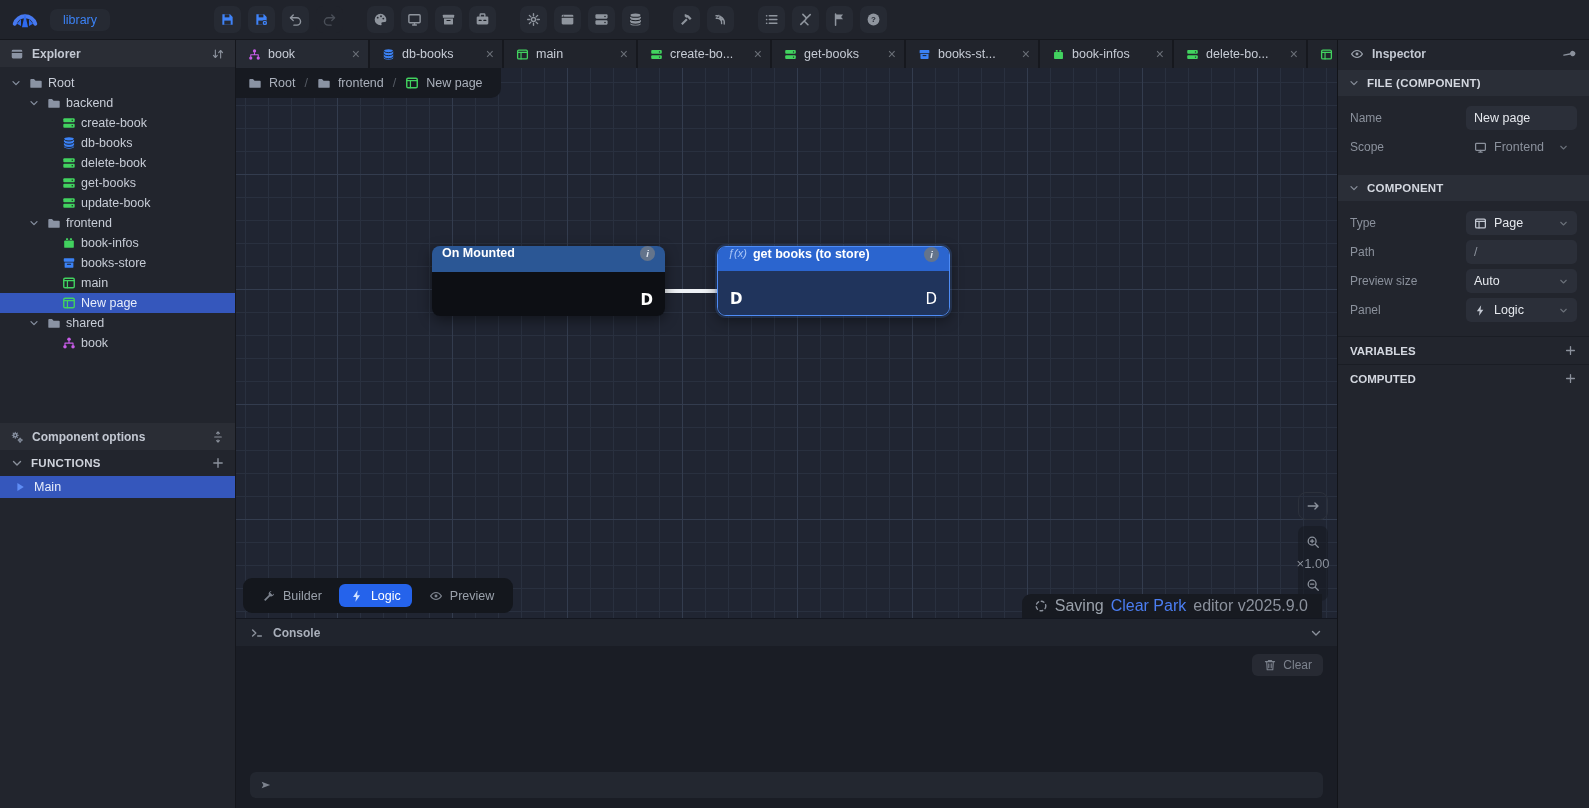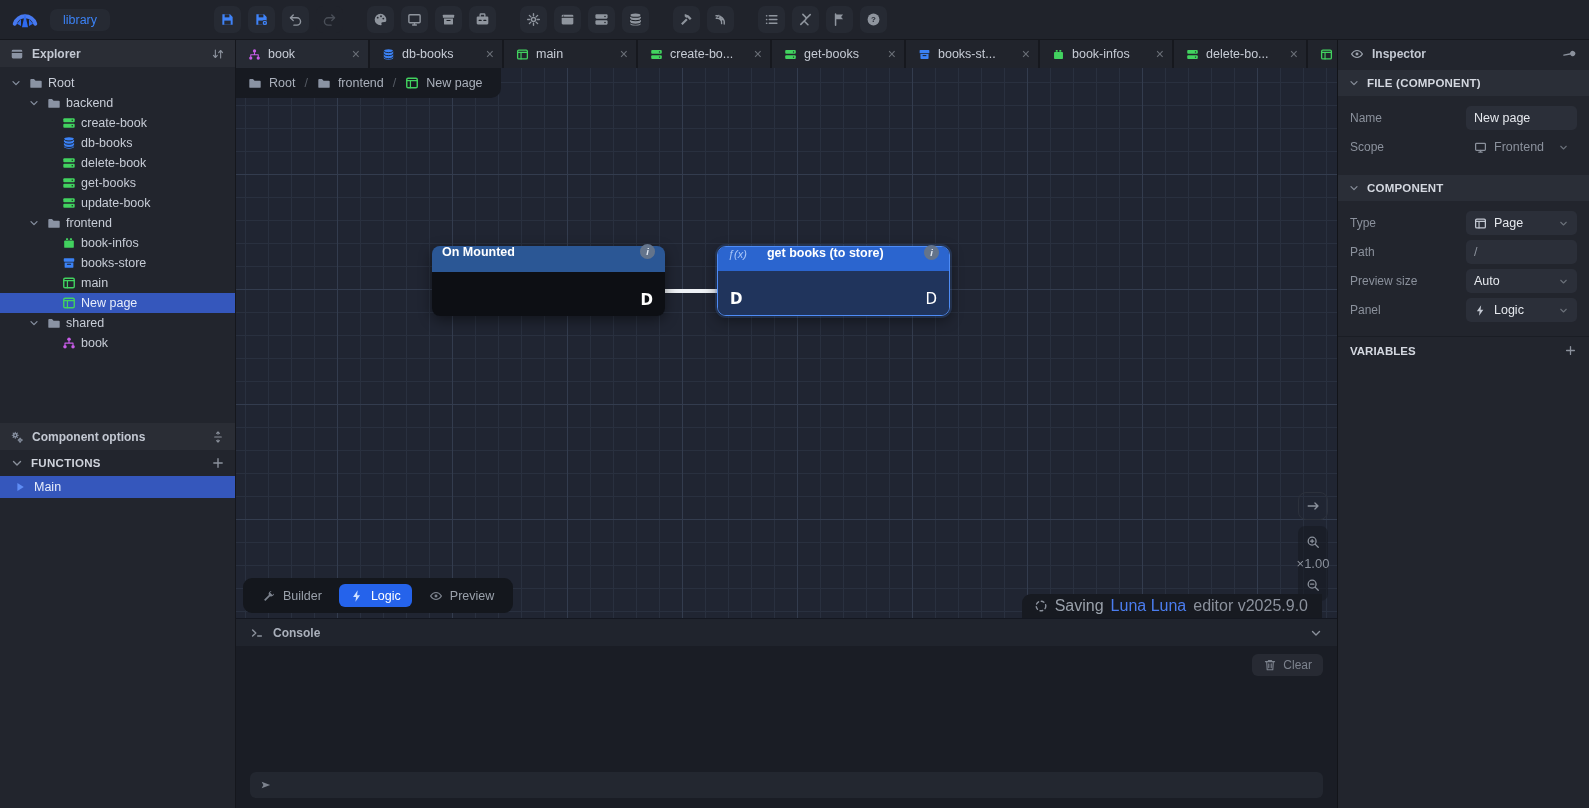--- a/index.html
+++ b/index.html
@@ -53,21 +53,21 @@
       linear-gradient(#29303f 1px, transparent 1px),
       linear-gradient(90deg,#29303f 1px, transparent 1px);
     background-size:115px 115px,115px 115px,23px 23px,23px 23px;
     background-position:-14px -9px; overflow:hidden; }
 
   .breadcrumb { position:absolute; top:0; left:0; height:30px; background:#171a21; border-radius:0 0 10px 0; display:inline-flex; align-items:center; gap:9px; padding:0 18px 0 12px; color:#aab0bb; }
   .breadcrumb .sep { color:#565b64; }
   .crumb { display:inline-flex; align-items:center; gap:7px; cursor:pointer; }
 
   .node { position:absolute; width:233px; height:70px; border-radius:9px; box-shadow:0 4px 14px rgba(0,0,0,.45); cursor:grab; }
-  .node .head { height:26px; display:flex; align-items:flex-end; gap:20px; padding:13px 10px; border-radius:8px 8px 0 0; color:#fff; font-weight:bold; }
+  .node .head { height:26px; display:flex; align-items:flex-start; gap:6px; padding:0 10px; border-radius:8px 8px 0 0; color:#fff; font-weight:bold; }
   .node .body { position:absolute; inset:26px 0 0 0; border-radius:0 0 8px 8px; }
   .node-event .head { background:#2b5795; }
   .node-event .body { background:#0d0f14; }
   .node-selected { border:1.6px solid #4e8cf6; box-shadow:0 0 0 2px rgba(78,140,246,.18),0 4px 14px rgba(0,0,0,.45); }
   .node-selected .head { background:#2b65cf; border-radius:7px 7px 0 0; }
   .node-selected .body { background:#20345c; inset:24px 0 0 0; }
   .fx-label { color:#a9c6f7; font-style:italic; font-size:11px; font-weight:normal; }
   .info-badge { margin-left:auto; width:15px; height:15px; border-radius:50%; background:#64748b; color:#dfe6f0; font-size:9.5px; font-weight:bold; font-style:italic; display:flex; align-items:center; justify-content:center; cursor:pointer; }
   .port { position:absolute; bottom:7px; color:#fff; font-weight:800; font-size:15px; cursor:crosshair; font-family:"DejaVu Sans",sans-serif; }
   .port.in { left:12px; }
@@ -728,21 +728,21 @@
           </div>
         </div>
 
         <div class="status-pill">
           <span class="ic" style="color:#8b919c">
               <svg viewBox="0 0 16 16" width="14" height="14" fill="none" stroke="currentColor" stroke-width="1.5" stroke-linecap="round" stroke-linejoin="round">
                 <circle cx="8" cy="8" r="5.5" stroke-dasharray="3.2 3.2" stroke-width="1.6"></circle>
               </svg>
             </span>
           <span class="saving">Saving</span>
-          <span class="brand">Luna Luna</span>
+          <span class="brand">Clear Park</span>
           <span class="version">editor v2025.9.0</span>
         </div>
       </div>
 
       <div class="console">
         <div class="console-head">
           <span class="ic" style="color:#8b919c">
               <svg viewBox="0 0 16 16" width="14" height="14" fill="none" stroke="currentColor" stroke-width="1.5" stroke-linecap="round" stroke-linejoin="round">
                 <path d="M3 4.5l3.6 3.5L3 11.5M8.8 11.5H13" stroke-width="1.6"></path>
               </svg>
@@ -888,17 +888,25 @@
         </div>
       <div id="inspector-extra">
           <div class="insp-extra">
             <span>VARIABLES</span>
             <span class="ic plus">
               <svg viewBox="0 0 16 16" width="13" height="13" fill="none" stroke="currentColor" stroke-width="1.5" stroke-linecap="round" stroke-linejoin="round">
                 <path d="M8 3.2v9.6M3.2 8h9.6" stroke-width="1.6"></path>
               </svg>
             </span>
           </div>
+          <div class="insp-extra">
+            <span>COMPUTED</span>
+            <span class="ic plus">
+              <svg viewBox="0 0 16 16" width="13" height="13" fill="none" stroke="currentColor" stroke-width="1.5" stroke-linecap="round" stroke-linejoin="round">
+                <path d="M8 3.2v9.6M3.2 8h9.6" stroke-width="1.6"></path>
+              </svg>
+            </span>
+          </div>
         </div>
     </aside>
 
   </div>
 </div>
 
 </body></html>

